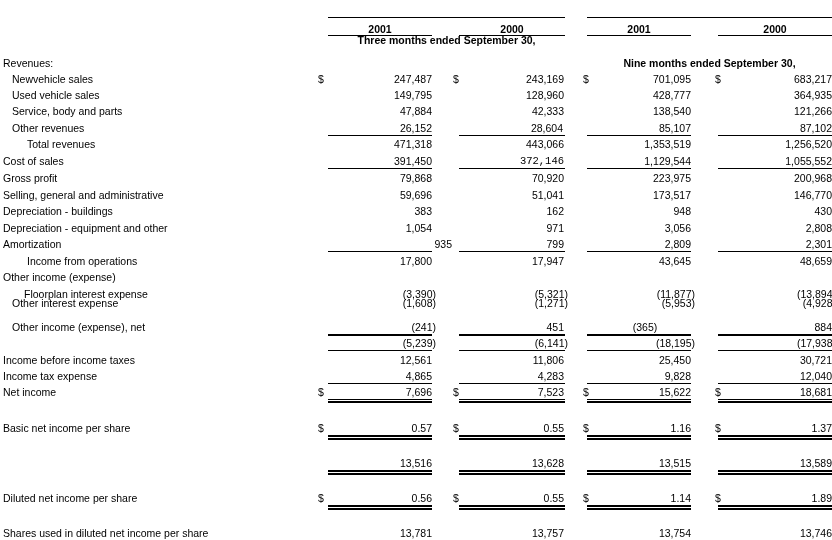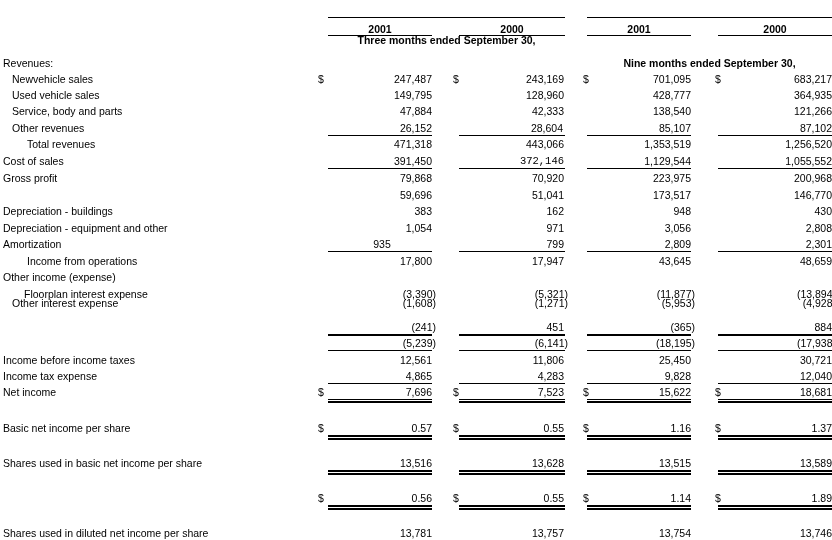--- a/index.html
+++ b/index.html
@@ -96,20 +96,21 @@
       <div class="ul" style="left: 718px; width: 114px; top: 14px;"></div>
     </div>
     <div class="row" style="top: 171px;">
       <span class="lbl" style="left: 3px;">Gross profit</span>
       <span class="val" style="left: 332px;">79,868</span>
       <span class="val" style="left: 464px;">70,920</span>
       <span class="val" style="left: 591px;">223,975</span>
       <span class="val" style="left: 732px;">200,968</span>
     </div>
     <div class="row" style="top: 188px;">
+      <span class="lbl" style="left: 3px;">Selling, general and administrative</span>
       <span class="val" style="left: 332px;">59,696</span>
       <span class="val" style="left: 464px;">51,041</span>
       <span class="val" style="left: 591px;">173,517</span>
       <span class="val" style="left: 732px;">146,770</span>
     </div>
     <div class="row" style="top: 204px;">
       <span class="lbl" style="left: 3px;">Depreciation - buildings</span>
       <span class="val" style="left: 332px;">383</span>
       <span class="val" style="left: 464px;">162</span>
       <span class="val" style="left: 591px;">948</span>
@@ -117,21 +118,21 @@
     </div>
     <div class="row" style="top: 221px;">
       <span class="lbl" style="left: 3px;">Depreciation - equipment and other</span>
       <span class="val" style="left: 332px;">1,054</span>
       <span class="val" style="left: 464px;">971</span>
       <span class="val" style="left: 591px;">3,056</span>
       <span class="val" style="left: 732px;">2,808</span>
     </div>
     <div class="row" style="top: 237px;">
       <span class="lbl" style="left: 3px;">Amortization</span>
-      <span class="val" style="left: 332px; text-align: center;">935</span>
+      <span class="val" style="left: 352px;">935</span>
       <div class="ul" style="left: 328px; width: 104px; top: 14px;"></div>
       <span class="val" style="left: 464px;">799</span>
       <div class="ul" style="left: 459px; width: 106px; top: 14px;"></div>
       <span class="val" style="left: 591px;">2,809</span>
       <div class="ul" style="left: 587px; width: 104px; top: 14px;"></div>
       <span class="val" style="left: 732px;">2,301</span>
       <div class="ul" style="left: 718px; width: 114px; top: 14px;"></div>
     </div>
     <div class="row" style="top: 254px;">
       <span class="lbl" style="left: 27px;">Income from operations</span>
@@ -155,25 +156,26 @@
       <span class="val" style="left: 736px;">(13,894)</span>
     </div>
     <div class="row" style="top: 296px; padding-left: 41px;">
       <span class="lbl" style="left: 12px;">Other interest expense</span>
       <span class="val" style="left: 336px;">(1,608)</span>
       <span class="val" style="left: 468px;">(1,271)</span>
       <span class="val" style="left: 595px;">(5,953)</span>
       <span class="val" style="left: 736px;">(4,928)</span>
     </div>
     <div class="row" style="top: 320px;">
+      <span class="lbl" style="left: 12px;">Other income (expense), net</span>
       <span class="val" style="left: 336px;">(241)</span>
       <div class="ulthick" style="left: 328px; width: 104px; top: 14px;"></div>
       <span class="val" style="left: 464px;">451</span>
       <div class="ulthick" style="left: 459px; width: 106px; top: 14px;"></div>
-      <span class="val" style="left: 595px;">(365)</span>
+      <span class="val" style="left: 595px; text-align: center;">(365)</span>
       <div class="ulthick" style="left: 587px; width: 104px; top: 14px;"></div>
       <span class="val" style="left: 732px;">884</span>
       <div class="ulthick" style="left: 718px; width: 114px; top: 14px;"></div>
     </div>
     <div class="row" style="top: 336px;">
       <span class="lbl" style="left: 3px;"></span>
       <span class="val" style="left: 336px;">(5,239)</span>
       <div class="ul" style="left: 328px; width: 104px; top: 14px;"></div>
       <span class="val" style="left: 468px;">(6,141)</span>
       <div class="ul" style="left: 459px; width: 106px; top: 14px;"></div>
@@ -224,31 +226,31 @@
       <span class="dollar" style="left: 453px;">$</span>
       <div class="dblthick" style="left: 459px; width: 106px; top: 14px;"></div>
       <span class="val" style="left: 591px;">1.16</span>
       <span class="dollar" style="left: 583px;">$</span>
       <div class="dblthick" style="left: 587px; width: 104px; top: 14px;"></div>
       <span class="val" style="left: 732px;">1.37</span>
       <span class="dollar" style="left: 715px;">$</span>
       <div class="dblthick" style="left: 718px; width: 114px; top: 14px;"></div>
     </div>
     <div class="row" style="top: 456px;">
-      <span class="lbl" style="left: 3px;">Shares  used in basic net income per share</span>
       <span class="val" style="left: 332px;">13,516</span>
       <div class="dblthick" style="left: 328px; width: 104px; top: 14px;"></div>
       <span class="val" style="left: 464px;">13,628</span>
       <div class="dblthick" style="left: 459px; width: 106px; top: 14px;"></div>
       <span class="val" style="left: 591px;">13,515</span>
       <div class="dblthick" style="left: 587px; width: 104px; top: 14px;"></div>
       <span class="val" style="left: 732px;">13,589</span>
       <div class="dblthick" style="left: 718px; width: 114px; top: 14px;"></div>
     </div>
     <div class="row" style="top: 491px;">
+      <span class="lbl" style="left: 3px;">Diluted net income per share</span>
       <span class="val" style="left: 332px;">0.56</span>
       <span class="dollar" style="left: 318px;">$</span>
       <div class="dblthick" style="left: 328px; width: 104px; top: 14px;"></div>
       <span class="val" style="left: 464px;">0.55</span>
       <span class="dollar" style="left: 453px;">$</span>
       <div class="dblthick" style="left: 459px; width: 106px; top: 14px;"></div>
       <span class="val" style="left: 591px;">1.14</span>
       <span class="dollar" style="left: 583px;">$</span>
       <div class="dblthick" style="left: 587px; width: 104px; top: 14px;"></div>
       <span class="val" style="left: 732px;">1.89</span>

